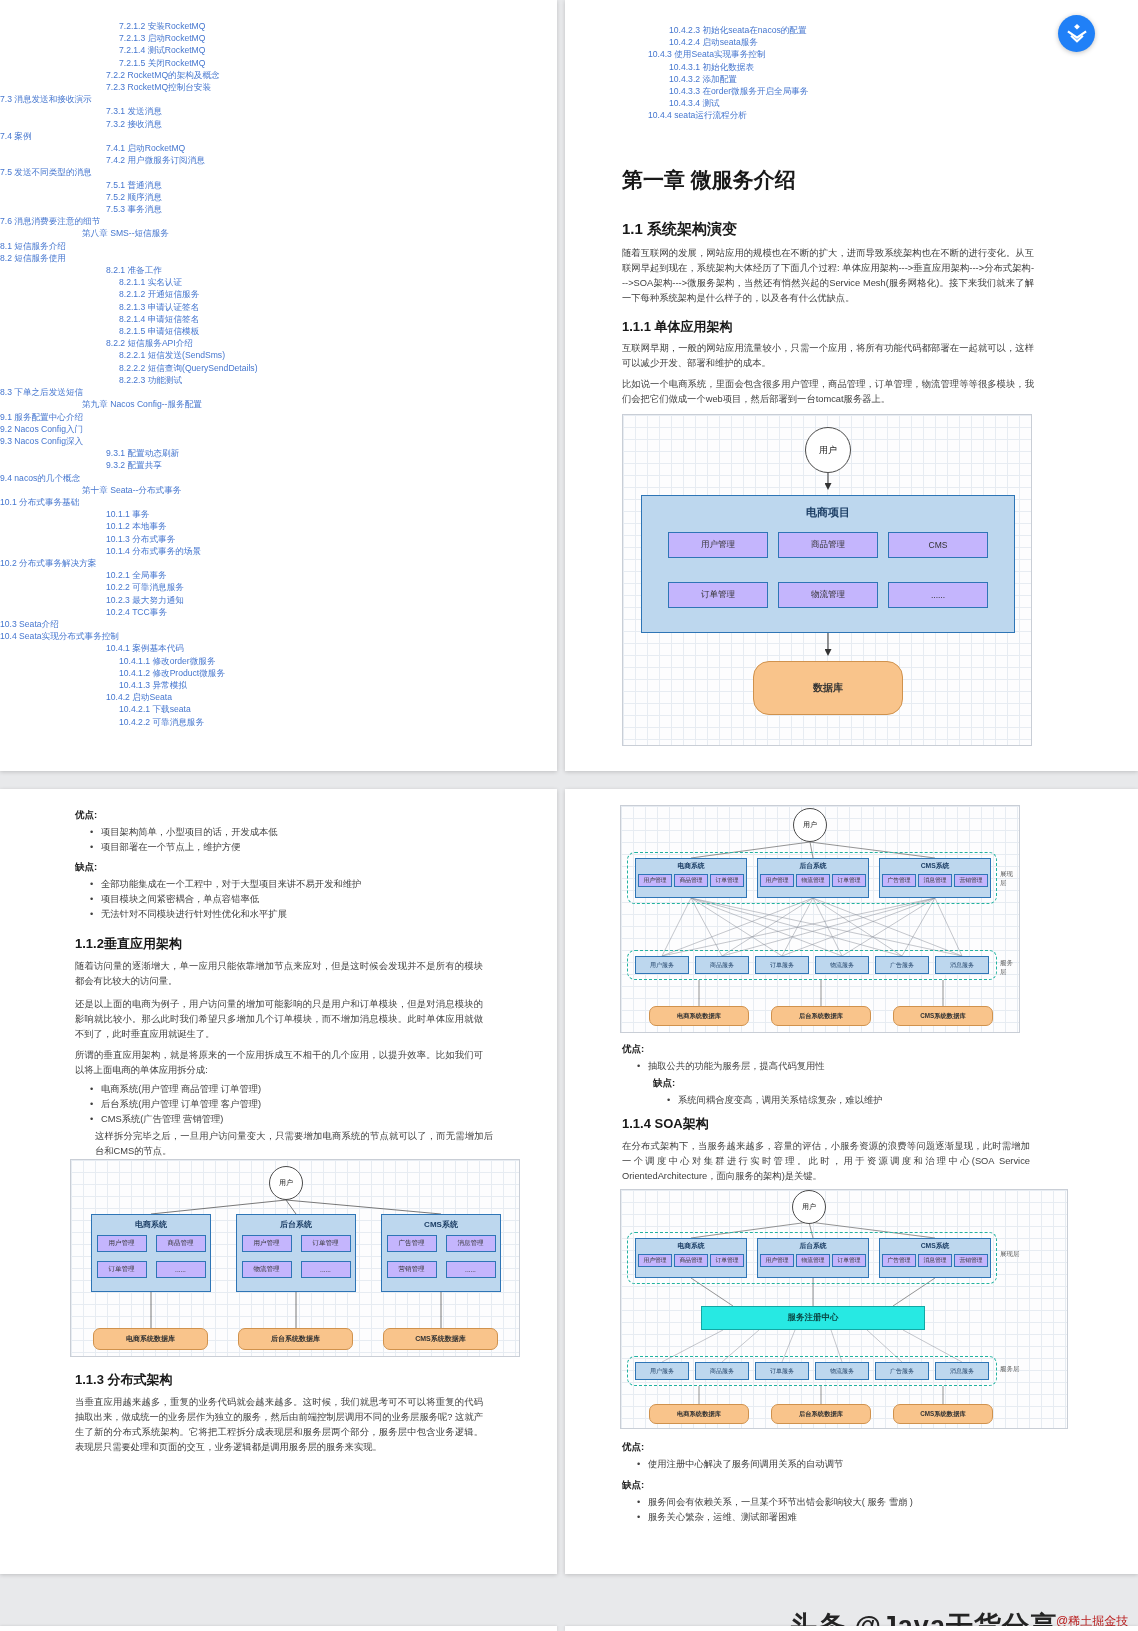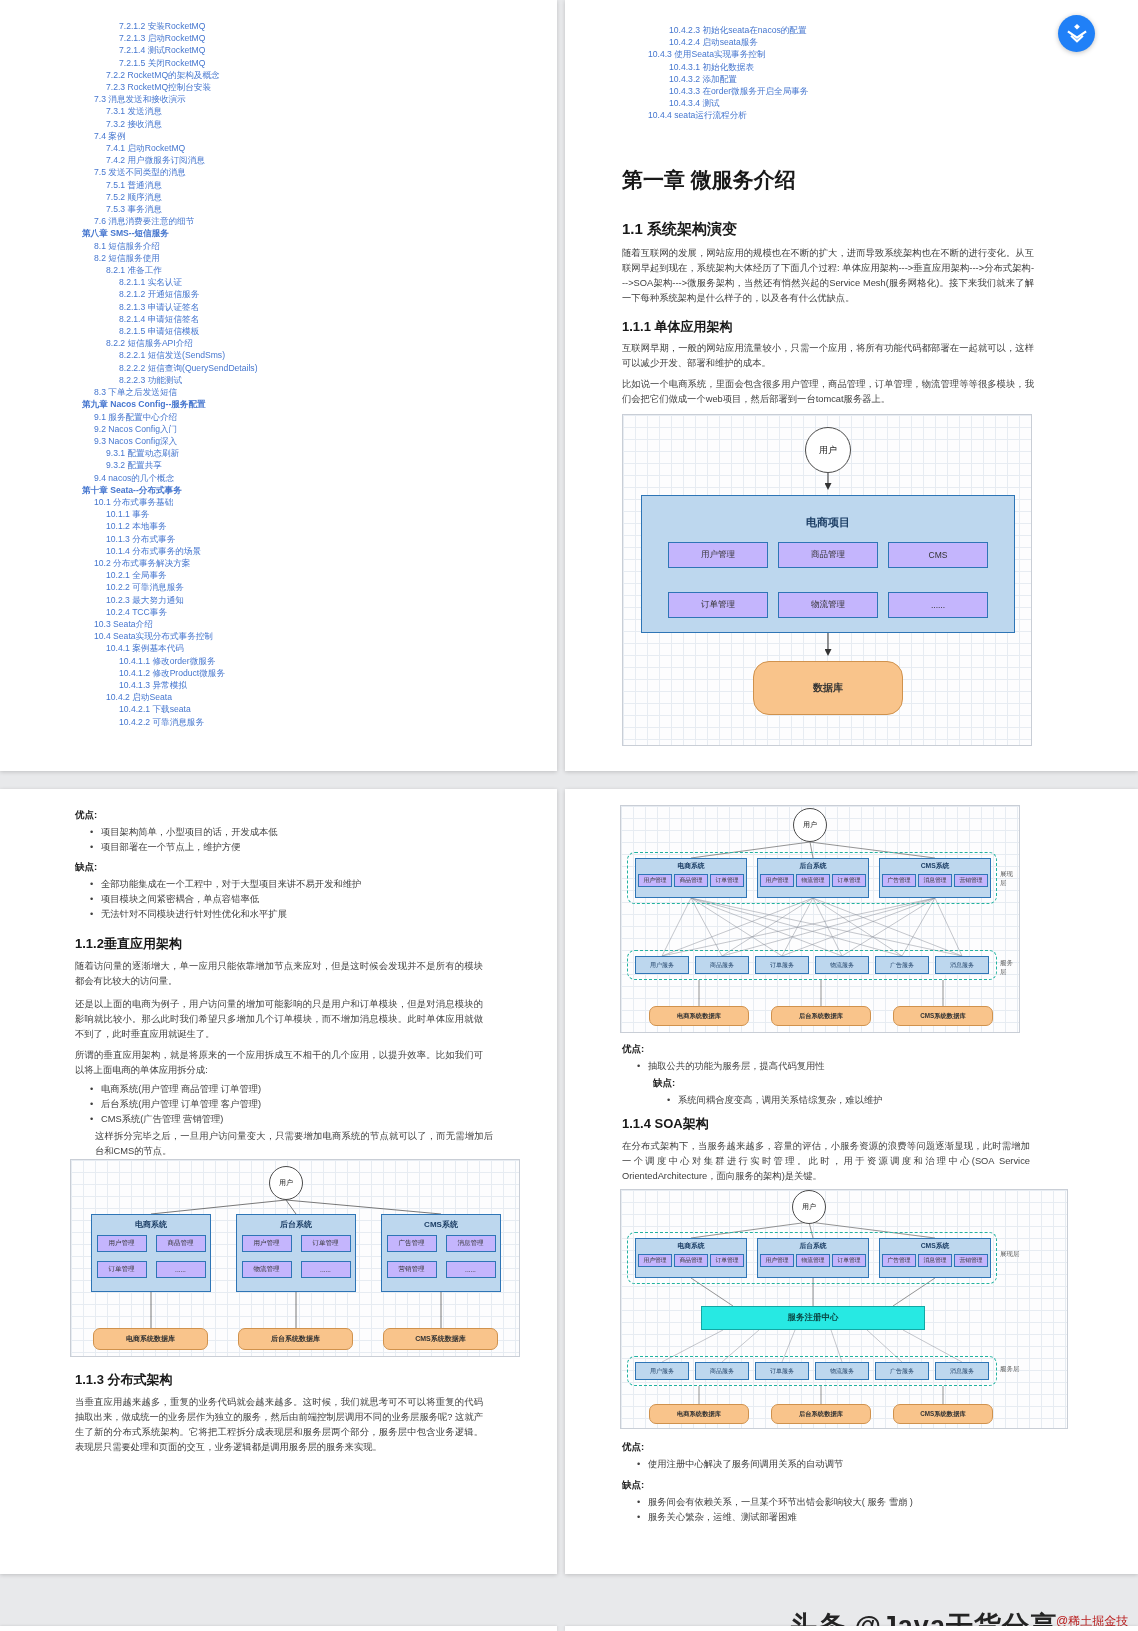--- a/index.html
+++ b/index.html
@@ -8,41 +8,41 @@
 #canvas{position:absolute;inset:0}
 .page{position:absolute;background:#fff;box-shadow:0 1px 4px rgba(0,0,0,.18)}
 #page1{left:0;top:0;width:557px;height:771px}
 #page2{left:565px;top:0;width:573px;height:771px}
 #page3{left:0;top:789px;width:557px;height:785px}
 #page4{left:565px;top:789px;width:573px;height:785px}
 .toc{position:absolute;left:0;right:0}
 .toc1{top:20px}
 .toc2{top:24px}
 .toc-item{font-size:8.6px;line-height:12.2px;color:#4576cf;white-space:nowrap;cursor:pointer}
-.toc1 .lv-0{padding-left:82px;font-weight:700}
-.toc1 .lv-1{padding-left:94px}
+.toc1 .lv-0{padding-left:82px;font-weight:400}
+.toc1 .lv-1{}
 .toc1 .lv-2{padding-left:106px}
 .toc1 .lv-3{padding-left:119px}
 .toc2 .lv-2{padding-left:83px}
 .toc2 .lv-3{padding-left:104px}
 .h1{position:absolute;font-size:21px;font-weight:700;color:#181818}
 .h2{position:absolute;font-size:15px;font-weight:700;color:#181818}
 .h3{position:absolute;font-size:13px;font-weight:700;color:#181818}
 .para{position:absolute;font-size:9.3px;line-height:15px;color:#3e3e3e;text-align:justify}
 .blabel{position:absolute;font-size:9.5px;font-weight:700;color:#1e1e1e}
 .list{position:absolute}
 .li{position:relative;padding-left:13px;line-height:15px;font-size:9.3px;color:#3e3e3e}
 .li::before{content:"•";position:absolute;left:2px}
 .diagram{position:absolute;border:1px solid #c9ced6;background-color:#fdfdfe;
  background-image:linear-gradient(#e7ecf2 1px,transparent 1px),linear-gradient(90deg,#e7ecf2 1px,transparent 1px);
  background-size:12px 12px}
 .wires{position:absolute;left:0;top:0;pointer-events:none}
 .circle{position:absolute;border:1.4px solid #4a4a4a;border-radius:50%;background:#fff;display:flex;align-items:center;justify-content:center;color:#222}
 .project{position:absolute;background:#bdd7ee;border:1.6px solid #2e75b6}
-.project-title{text-align:center;font-weight:700;font-size:11px;color:#1d3f66;margin-top:19px}
+.project-title{text-align:center;font-weight:700;font-size:11px;color:#1d3f66;margin-top:9px}
 .project-mods{display:grid;grid-template-columns:repeat(3,100px);gap:24px 10px;justify-content:center;margin-top:12px}
 .mod{background:#c4b5fd;border:1px solid #2e75b6;display:flex;align-items:center;justify-content:center;color:#333;text-align:center}
 .project-mods .mod{height:26px;font-size:8.5px}
 .db1{position:absolute;background:#f9c48b;border:1.3px solid #d0924d;border-radius:16px;display:flex;align-items:center;justify-content:center;font-size:10px;font-weight:700;color:#333}
 .sys-row{position:absolute;display:flex;justify-content:space-between}
 .sys-title{text-align:center;font-weight:700;color:#1d3f66}
 .sys2{width:120px;height:78px;background:#bdd7ee;border:1.2px solid #2e75b6}
 .sys2 .sys-title{font-size:8px;margin-top:4px}
 .sys2 .sys-mods{display:grid;grid-template-columns:repeat(2,50px);gap:9px 9px;justify-content:center;margin-top:5px}
 .sys2 .mod{height:17px;font-size:6.5px}

